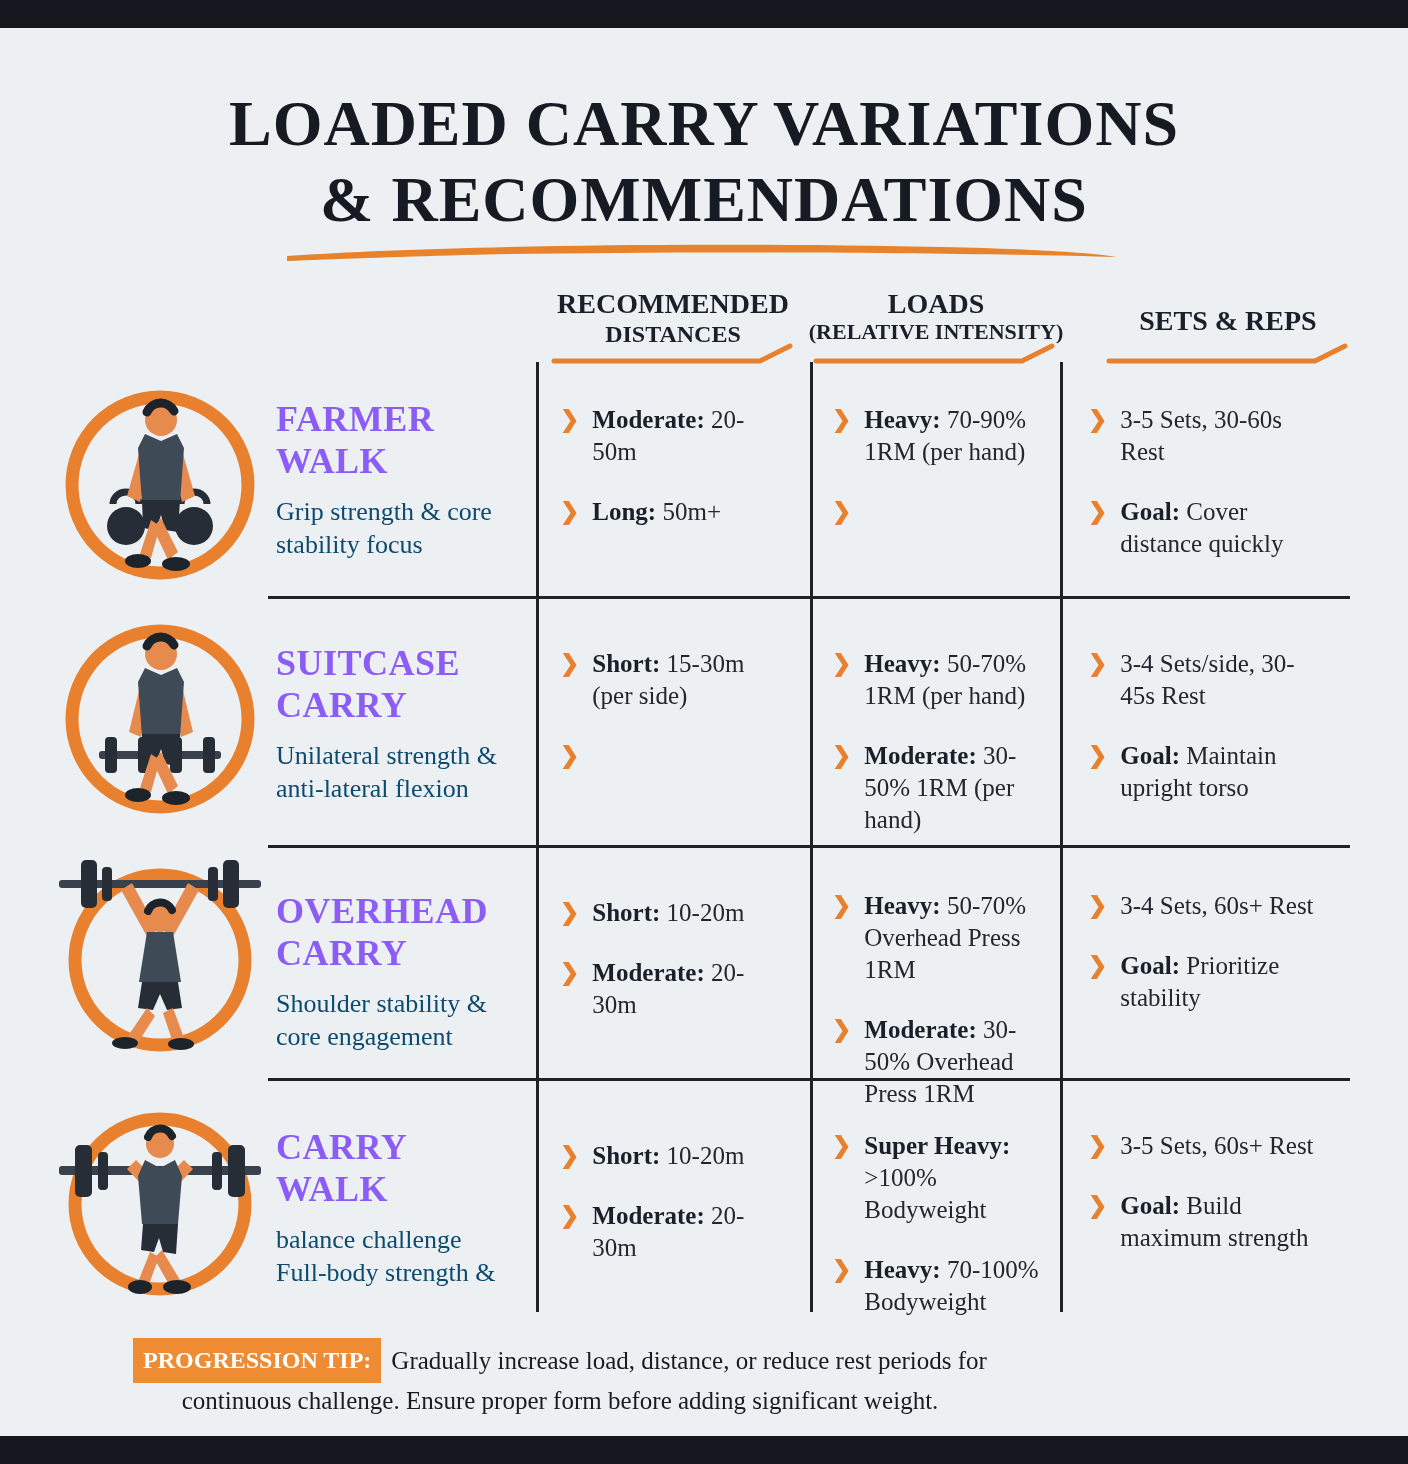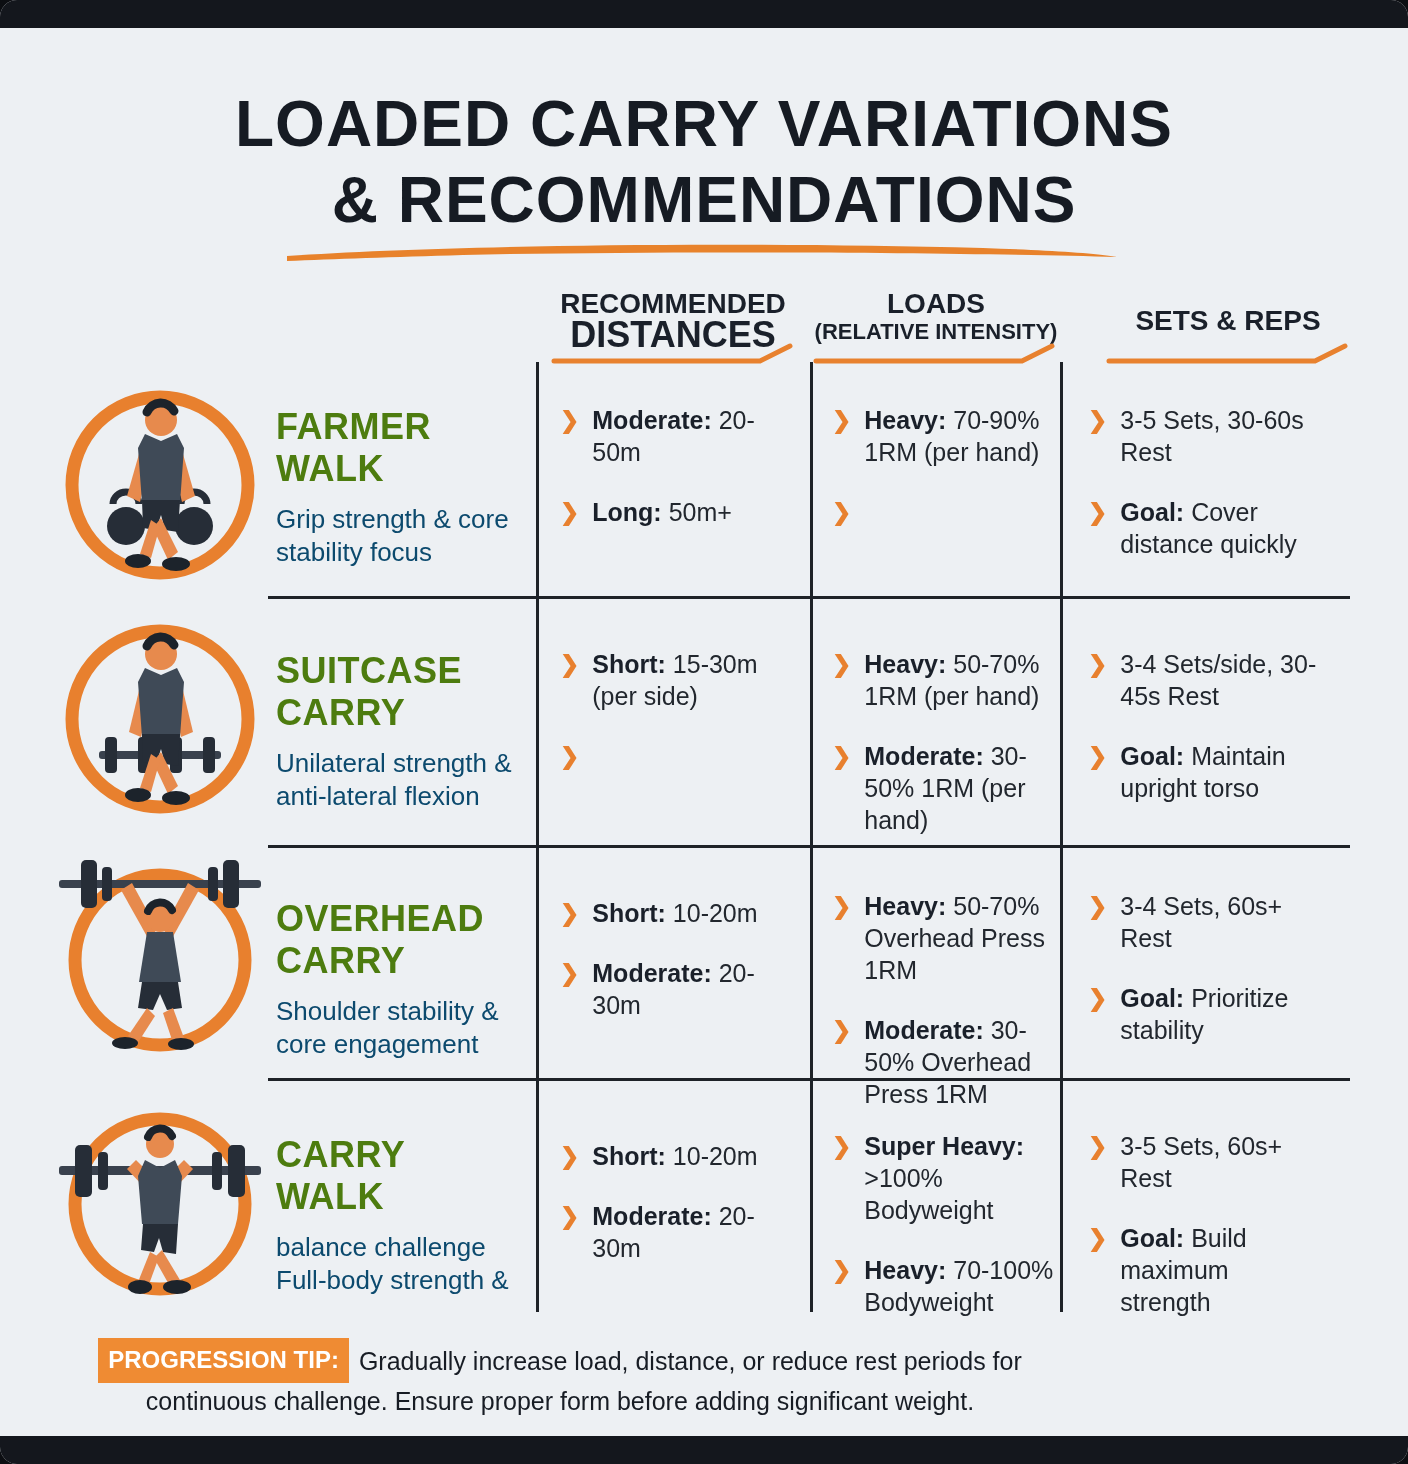--- a/index.html
+++ b/index.html
@@ -1,36 +1,36 @@
 <!DOCTYPE html>
 <html><head>
 <meta charset="utf-8">
 <style>
   html,body{margin:0;padding:0;background:#0c0e12;}
   .canvas{
     position:relative;width:1408px;height:1464px;overflow:hidden;
-    background:#EDF0F3;font-family:Liberation Sans, sans-serif;color:#1E242C;border-radius:17px;
+    background:#EDF0F3;font-family:Liberation Serif, serif;color:#1E242C;
   }
   .bar{position:absolute;left:0;width:1408px;height:28px;background:#14171D;}
   .bar.top{top:0;} .bar.bottom{top:1436px;}
   .title{
     position:absolute;left:0;top:86px;width:1408px;text-align:center;
     font-size:64px;line-height:76px;font-weight:700;letter-spacing:1px;color:#161B23;
   }
   .swoosh{position:absolute;left:283px;top:240px;}
   .colhead{position:absolute;text-align:center;font-weight:700;color:#1A202A;}
   .colhead .l1{font-size:28px;line-height:31px;}
-  .colhead .l2{font-size:36px;line-height:31px;}
+  .colhead .l2{font-size:24px;line-height:31px;}
   .colhead .l2.small{font-size:22px;line-height:26px;}
   .hunder{position:absolute;top:342px;}
   .vline{position:absolute;top:362px;width:3px;height:950px;background:#1E2227;}
   .hline{position:absolute;left:268px;width:1082px;height:3px;background:#1E2227;}
   .iconwrap{position:absolute;left:55px;width:210px;height:210px;}
   .namecell{position:absolute;left:276px;width:258px;}
-  .exname{font-size:36px;line-height:42px;font-weight:700;color:#4d7c0f;letter-spacing:0.5px;margin-top:8px;}
+  .exname{font-size:36px;line-height:42px;font-weight:700;color:#8b5cf6;letter-spacing:0.5px;}
   .exdesc{margin-top:13px;font-size:26px;line-height:33px;color:#0c4a6e;}
   .cell{position:absolute;display:flex;flex-direction:column;gap:28px;}
   .item{display:flex;align-items:flex-start;font-size:25px;line-height:32px;color:#22272E;}
   .item b{font-weight:700;color:#1A202A;}
   .chev{color:#E8802E;font-weight:700;font-size:23px;line-height:32px;margin-right:13px;flex:0 0 auto;}
   .dist{left:560px;width:210px;}
   .load{left:832px;width:222px;}
   .sets{left:1088px;width:235px;}
   .tip{position:absolute;left:0;top:1338px;width:1120px;text-align:center;font-size:25px;line-height:36px;color:#171C24;}
   .tipline1{display:flex;justify-content:center;align-items:center;gap:10px;}

